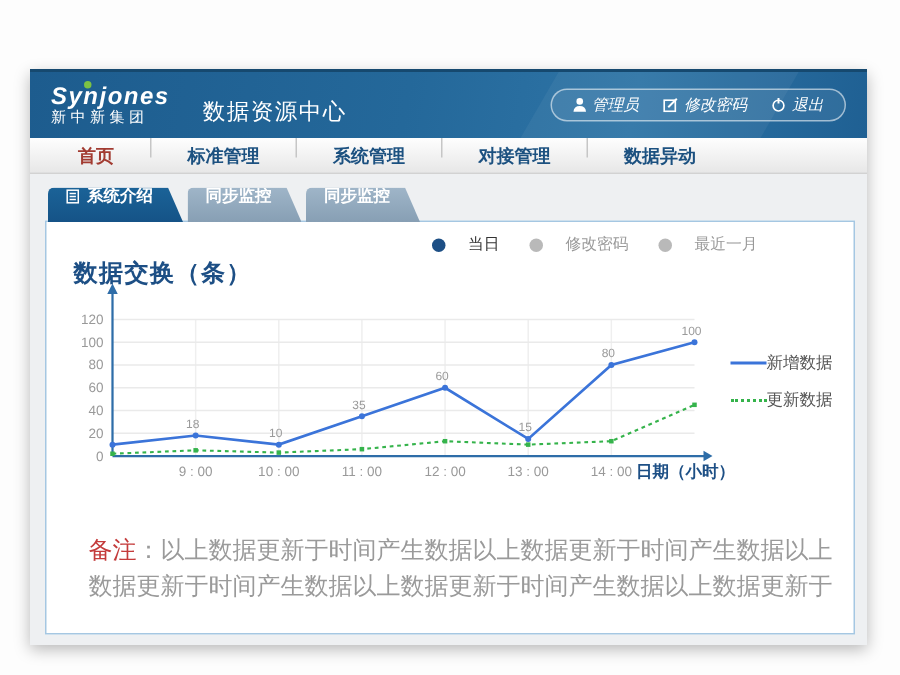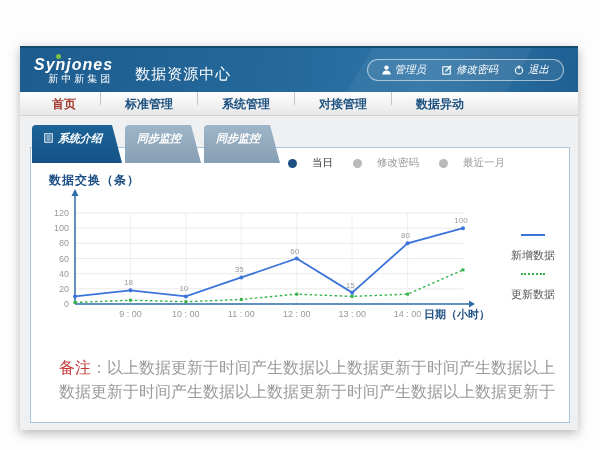--- a/index.html
+++ b/index.html
@@ -8,21 +8,21 @@
 
   .card { position:absolute; left:20px; top:46px; width:558px; height:384px;
     background:#eef0f2; box-shadow:0 3px 10px rgba(0,0,0,0.28); }
 
   
   .header { position:absolute; left:0; top:0; right:0; height:46px;
     background:linear-gradient(100deg,#1d5c8e 0%,#24689a 45%,#2e74a6 72%,#1f6093 100%);
     border-top:2px solid #16496f; display:flex; align-items:center; padding:0 14px; overflow:hidden; }
   .header::after { content:""; position:absolute; right:60px; top:-20px; width:160px; height:90px;
     background:rgba(255,255,255,0.05); transform:skewX(-30deg); pointer-events:none; }
-  .logo-block { position:relative; text-align:right; color:#fff; line-height:1.1; padding-right:12px; }
+  .logo-block { position:relative; text-align:left; color:#fff; line-height:1.1; padding-right:12px; }
   .logo-text { font-size:16px; font-weight:bold; font-style:italic; letter-spacing:1px; }
   .logo-accent { position:absolute; left:22px; top:-2px; width:5px; height:5px;
     border-radius:50%; background:#7dc243; }
   .logo-sub { font-size:10px; font-weight:normal; letter-spacing:3px; }
   .app-title { color:#fff; font-size:15px; margin-left:10px; margin-top:8px; letter-spacing:1px; }
   .user-pill { margin-left:auto; display:flex; align-items:center; gap:16px;
     border:1px solid rgba(255,255,255,0.55); border-radius:12px; background:rgba(255,255,255,0.07);
     padding:3px 14px; color:#fff; font-size:10.5px;font-style:italic; }
   .user-pill .item { display:flex; align-items:center; gap:4px; cursor:pointer; white-space:nowrap; }
   .user-pill svg { display:block; }
@@ -31,46 +31,46 @@
   .navbar { position:absolute; left:0; top:46px; right:0; height:24px;
     background:linear-gradient(#fefefe,#e7e7e7); border-bottom:1px solid #d2d2d2;
     display:flex; padding-left:8px; }
   .nav-item { padding:0 24px; font-size:12px; font-weight:bold; color:#1c5180;
     cursor:pointer; line-height:24px; }
   .nav-item.active { color:#a23b31; }
   .nav-sep { width:1px; height:13px; background:#c6c6c6; }
 
   
   .tabs { position:absolute; left:12px; top:79px; display:flex; z-index:3; }
-  .tab { height:38px; line-height:22px; padding:0 20px 12px 12px; margin-right:3px;
+  .tab { height:23px; line-height:22px; padding:0 20px 12px 12px; margin-right:3px;
     color:#fff; font-size:11px; font-weight:bold; cursor:pointer;
     clip-path:polygon(0 0, calc(100% - 10px) 0, 100% 100%, 0 100%);
     border-radius:4px 0 0 0; background:linear-gradient(#9fb5c8,#879fb4);
-    display:flex; align-items:center; gap:5px;font-style:italic; }
+    display:flex; align-items:center; gap:5px; }
   .tab.active { background:linear-gradient(#1b6398,#155387); }
   .tab svg { display:block; }
 
   
   .panel { position:absolute; left:10px; right:8px; top:101px; bottom:7px;
     background:#fff; border:1px solid #a5c7e2; }
 
   .radio-row { position:absolute; top:8px; right:64px; display:flex; gap:20px;
     align-items:center; font-size:10.5px; color:#999; }
   .radio { display:flex; align-items:center; gap:15px; cursor:pointer; }
   .radio .dot { width:9px; height:9px; border-radius:50%; background:#b9b9b9; }
   .radio.selected .dot { background:#1d4f85; }
   .radio.selected .lbl { color:#333; }
 
-  .y-title { position:absolute; left:18px; top:24px; font-size:12px; font-weight:bold;
+  .y-title { position:absolute; left:18px; top:24px; font-size:16px; font-weight:bold;
     color:#1d4f85; letter-spacing:1px; }
 
   .chart-wrap { position:absolute; left:12px; top:38px; width:450px; height:152px; }
 
   .series-legend { position:absolute; right:14px; top:86px; font-size:11px; color:#555; }
-  .series-legend .entry { display:flex; align-items:center; gap:12px; margin-bottom:10px; cursor:pointer;flex-direction:column; }
+  .series-legend .entry { display:flex; align-items:center; gap:0; margin-bottom:10px; cursor:pointer; }
   .swatch { width:24px; height:0; border-top:2px solid #3b74d9; }
   .swatch.dotted { border-top-style:dotted; }
 
   .note { position:absolute; left:28px; right:14px; top:208px; font-size:16px;
     color:#9a9a9a; line-height:1.5; }
   .note .red { color:#c43b3b; }
 </style>
 </head>
 <body>
 

